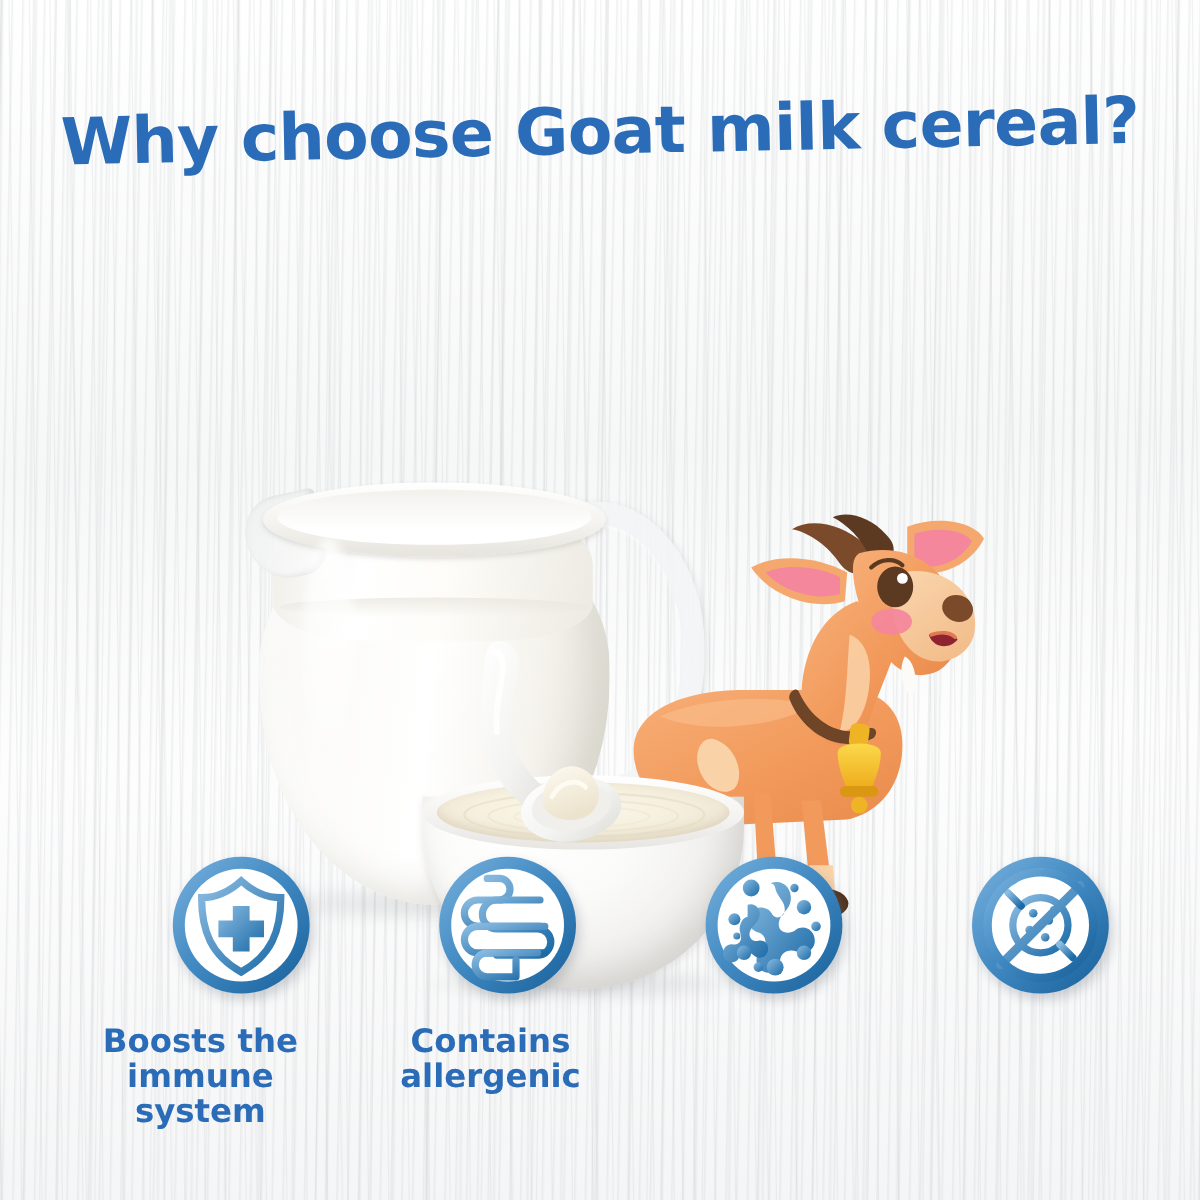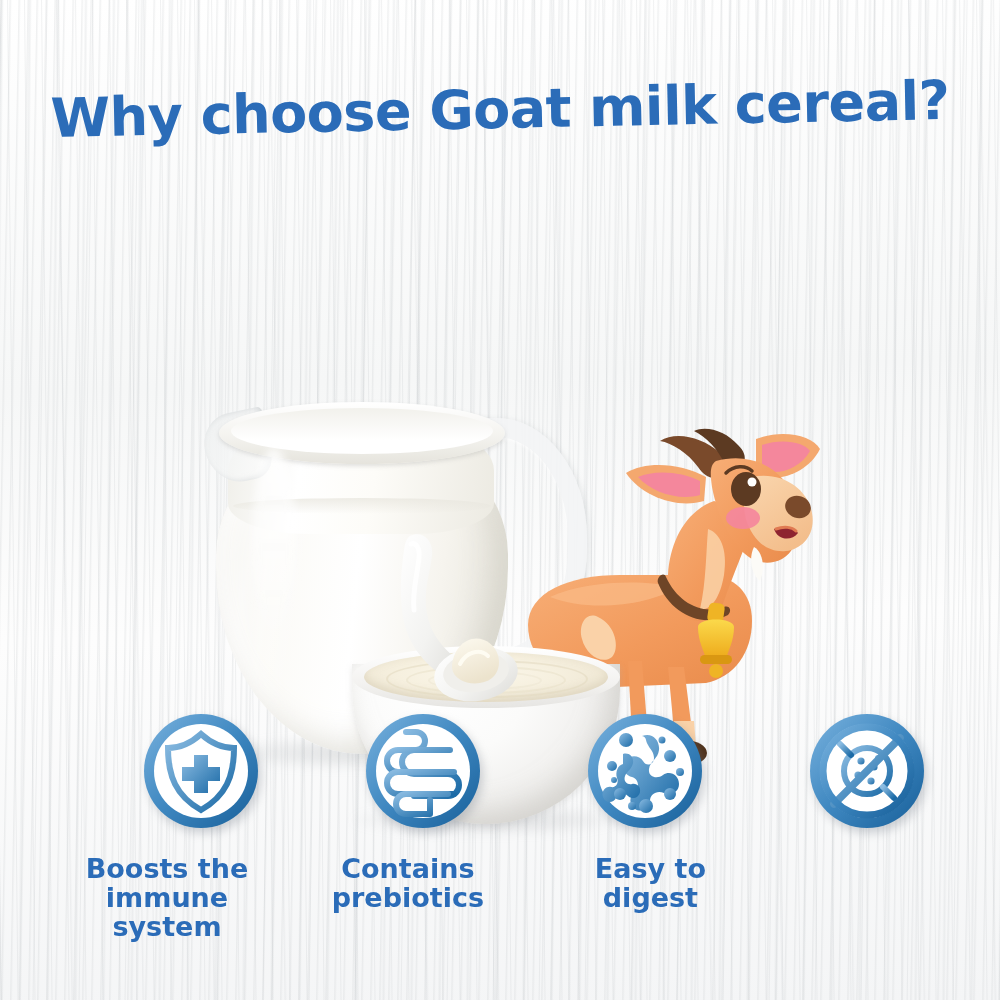--- a/index.html
+++ b/index.html
@@ -341,21 +341,21 @@
           <circle cx="61" cy="61" r="47" fill="#ffffff"></circle>
           <g fill="none" stroke="url(#fillB)" stroke-width="6" stroke-linecap="round" stroke-linejoin="round">
             <path d="M44 22 h10 a9 9 0 0 1 0 18 h-2 a12 12 0 0 0 0 24 h34 a11 11 0 0 1 0 22 h-34"></path>
             <path d="M88 40 h-52 a11 11 0 0 0 0 22 h52"></path>
             <path d="M92 62 h-56 a11 11 0 0 0 0 22 h56"></path>
             <path d="M86 84 h-42 a10 10 0 0 0 0 20 h24 v-14"></path>
           </g>
         </svg>
       </div>
       <div class="feature-label">Contains
-prebiotics</div>
+allergenic</div>
     </div>
 
     <div class="feature">
       <div class="icon-wrap">
         <svg width="122" height="122" viewBox="0 0 122 122">
           <defs>
             <linearGradient id="ringC" x1="0" y1="0" x2="1" y2="1">
               <stop offset="0" stop-color="#79B2DE"></stop>
               <stop offset="0.5" stop-color="#3E87C0"></stop>
               <stop offset="1" stop-color="#175F99"></stop>
@@ -383,22 +383,20 @@
             <circle cx="96" cy="62" r="4"></circle>
             <circle cx="36" cy="84" r="6"></circle>
             <circle cx="62" cy="96" r="7"></circle>
             <circle cx="86" cy="84" r="6"></circle>
             <circle cx="48" cy="96" r="4"></circle>
             <circle cx="78" cy="30" r="3.5"></circle>
             <circle cx="30" cy="70" r="3"></circle>
           </g>
         </svg>
       </div>
-      <div class="feature-label">Easy to
-digest</div>
     </div>
 
     <div class="feature">
       <div class="icon-wrap">
         <svg width="122" height="122" viewBox="0 0 122 122">
           <defs>
             <linearGradient id="ringD" x1="0" y1="0" x2="1" y2="1">
               <stop offset="0" stop-color="#79B2DE"></stop>
               <stop offset="0.5" stop-color="#3E87C0"></stop>
               <stop offset="1" stop-color="#175F99"></stop>

